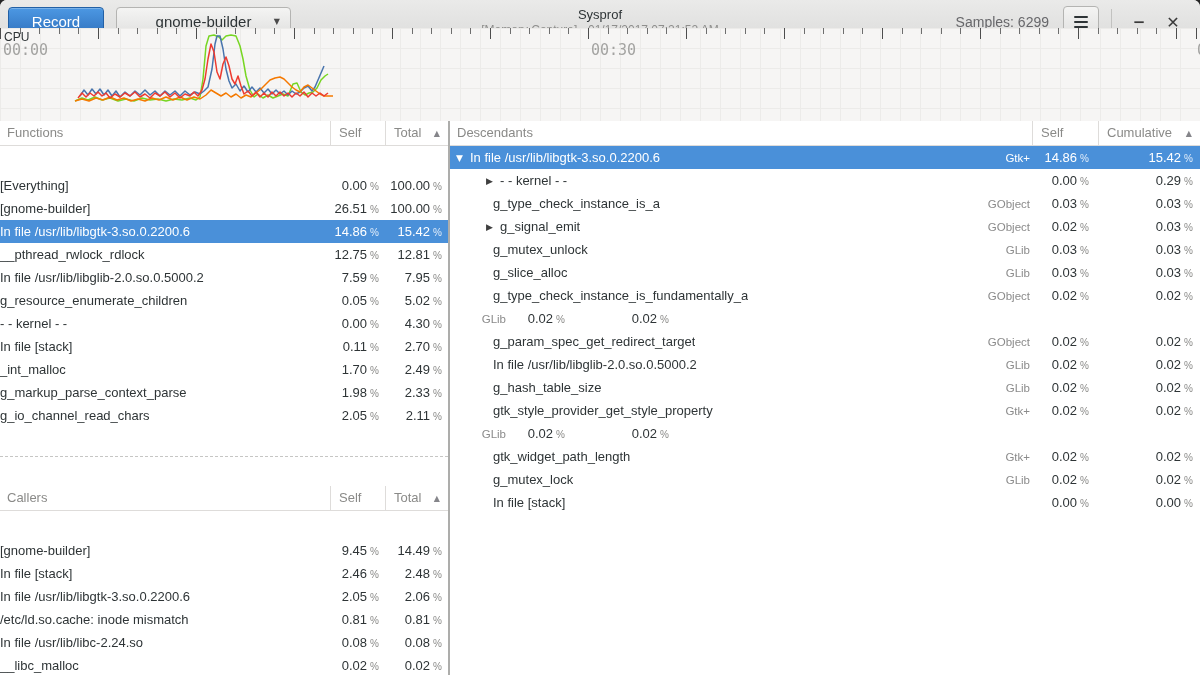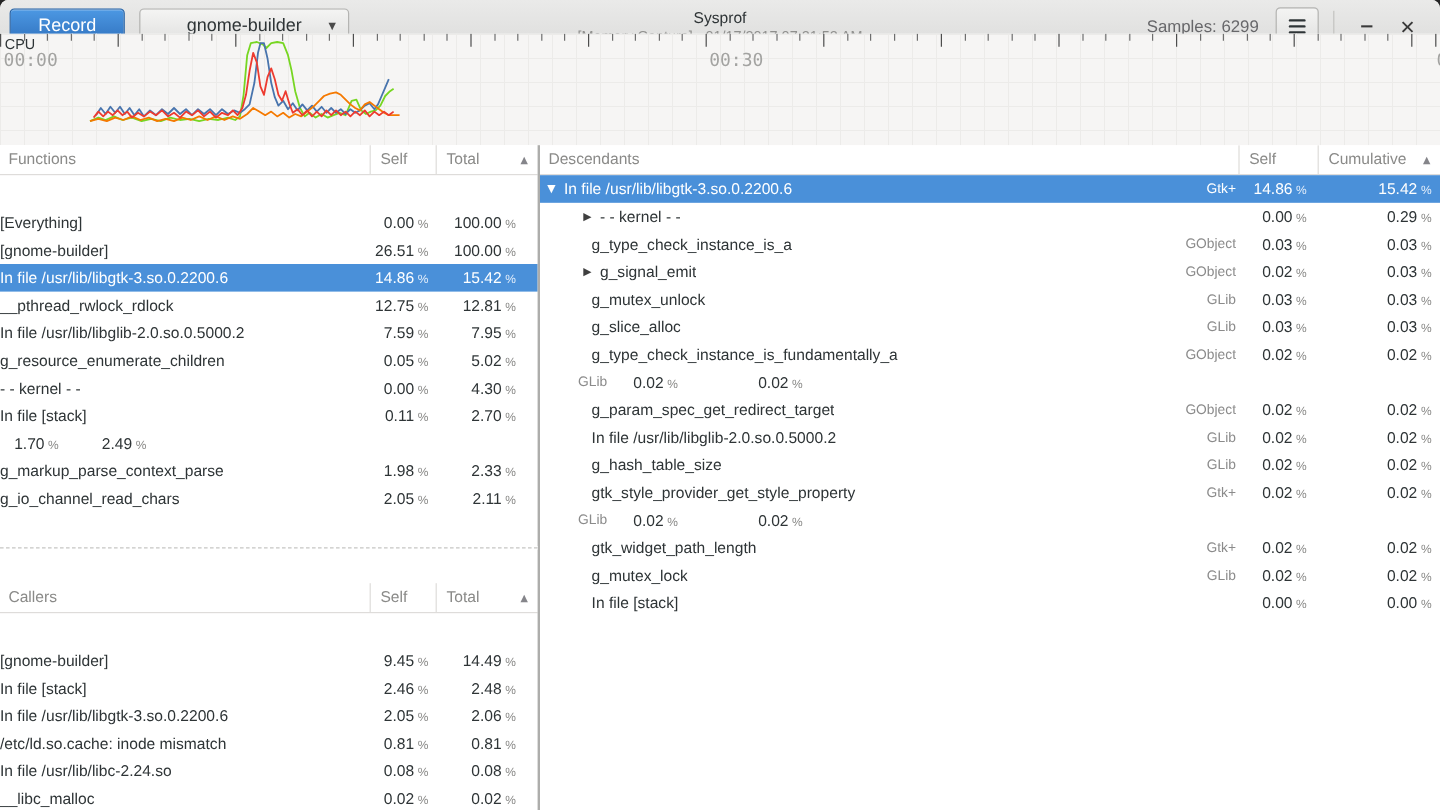--- a/index.html
+++ b/index.html
@@ -92,23 +92,23 @@
 
   .row { display:flex; height:23px; align-items:center; font-size:13px; color:#2e3436; }
   .row.selected { background:#4a90d9; color:#ffffff; }
   .row .name { flex:1; white-space:nowrap; overflow:hidden; padding-left:0; }
   .row .val { text-align:right; white-space:nowrap; }
   .pct { font-size:10px; color:#8a8a88; margin-left:3px; }
   .row.selected .pct { color:#e2edfa; }
 
   
   .cols-left .hval.self, .cols-left .val.self { width:55px; }
-  .cols-left .hval.total, .cols-left .val.total { width:85px; }
+  .cols-left .hval.total, .cols-left .val.total { width:63px; }
   .cols-left .val.self { padding-right:6px; }
-  .cols-left .val.total { padding-right:18px; }
+  .cols-left .val.total { padding-right:6px; }
 
   
   .cols-desc .hval.self, .cols-desc .val.self { width:66px; }
   .cols-desc .hval.cum, .cols-desc .val.cum { width:102px; }
   .cols-desc .val.self { padding-right:9px; }
   .cols-desc .val.cum { padding-right:7px; }
   .tag { width:58px; text-align:right; font-size:11.5px; color:#8b8b8b;
          white-space:nowrap; padding-right:2px; }
   .row.selected .tag { color:#ffffff; }
 
@@ -277,20 +277,21 @@
             <span class="name">- - kernel - -</span>
             <span class="val self">0.00<span class="pct">%</span></span>
             <span class="val total">4.30<span class="pct">%</span></span>
           </div>
           <div class="row">
             <span class="name">In file [stack]</span>
             <span class="val self">0.11<span class="pct">%</span></span>
             <span class="val total">2.70<span class="pct">%</span></span>
           </div>
           <div class="row">
+            <span class="name">_int_malloc</span>
             <span class="val self">1.70<span class="pct">%</span></span>
             <span class="val total">2.49<span class="pct">%</span></span>
           </div>
           <div class="row">
             <span class="name">g_markup_parse_context_parse</span>
             <span class="val self">1.98<span class="pct">%</span></span>
             <span class="val total">2.33<span class="pct">%</span></span>
           </div>
           <div class="row">
             <span class="name">g_io_channel_read_chars</span>

